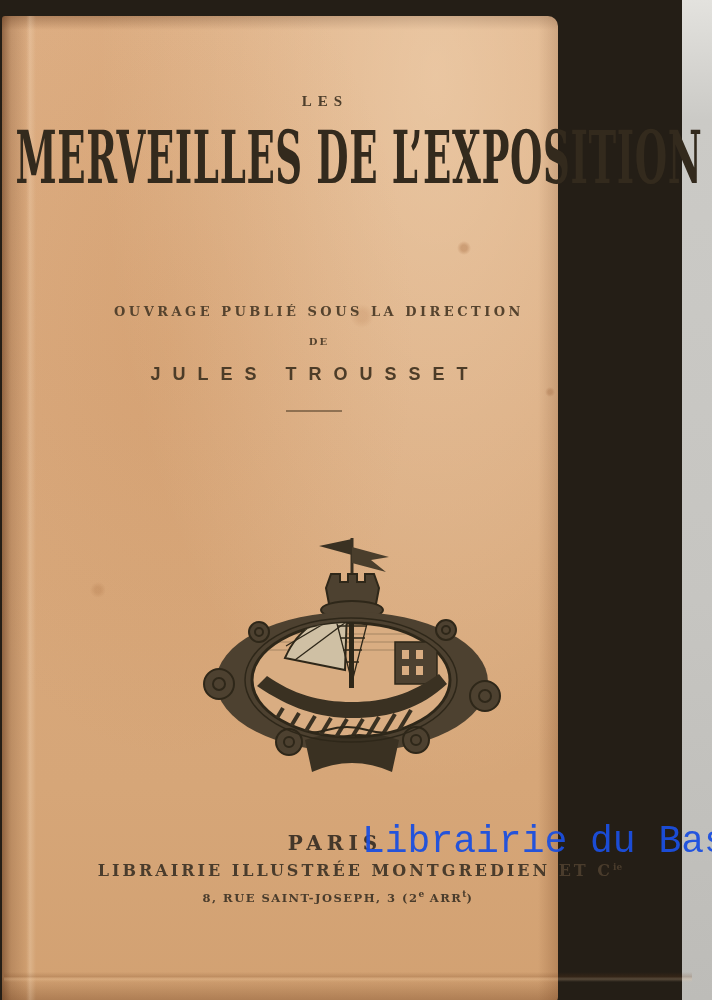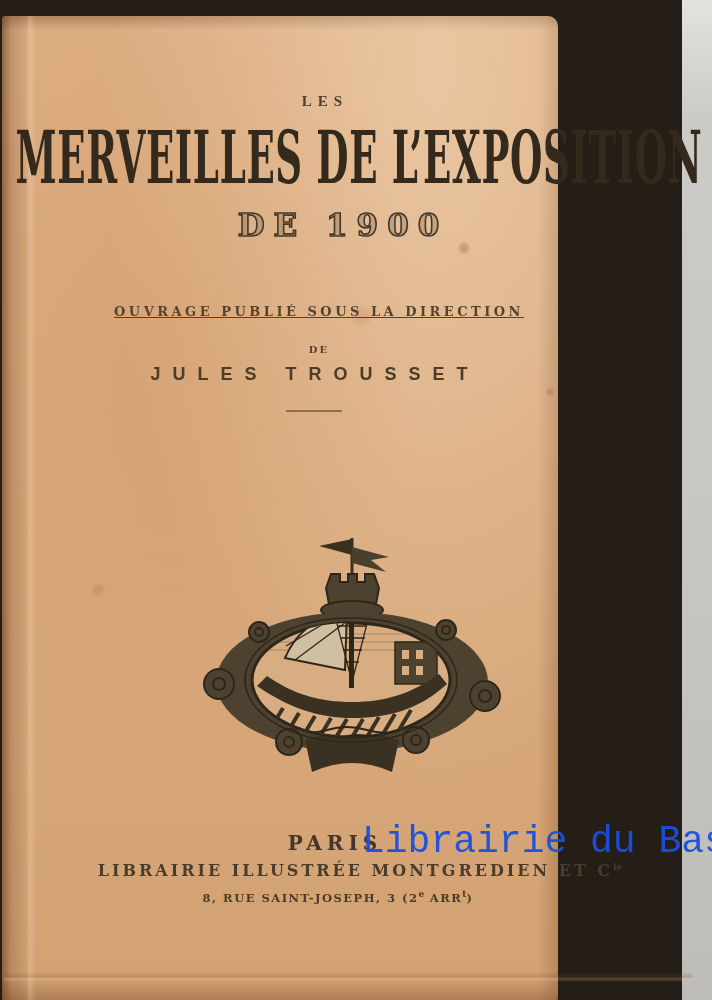--- a/index.html
+++ b/index.html
@@ -50,25 +50,25 @@
     font-family:"DejaVu Serif", serif;font-weight:bold;font-size:62px;line-height:1;
     color:#332a1d;letter-spacing:1px;
   }
   .year-line{
     left:341px;top:191px;font-family:"DejaVu Serif", serif;font-weight:bold;font-size:31px;
     letter-spacing:9px;color:rgba(62,51,36,.20);
     -webkit-text-stroke:1.6px #43382a;
   }
   .direction{
     left:317px;top:288px;font-family:"DejaVu Serif", serif;font-weight:bold;font-size:13px;
-    letter-spacing:3.5px;color:#55432e;text-decoration:underline;
+    letter-spacing:3.5px;color:#55432e;
   }
   .de{
     left:317px;top:320px;font-family:"DejaVu Serif", serif;font-weight:bold;font-size:10px;
-    letter-spacing:2px;color:#55432e;margin-top:8px;
+    letter-spacing:2px;color:#55432e;
   }
   .editor{
     left:313px;top:348px;font-family:"Liberation Sans", sans-serif;font-size:18px;
     letter-spacing:12px;color:#4c3c28;font-weight:700;
   }
   .rule{
     position:absolute;left:284px;top:394px;width:56px;height:2px;
     background:rgba(78,60,38,.55);
   }
   .part{
@@ -101,21 +101,20 @@
 <div class="backdrop"></div>
 
 <div class="page">
 
   <div class="txt series centered">LES</div>
 
   <div class="main-title-anchor">
     <span class="main-title">MERVEILLES DE L’EXPOSITION</span>
   </div>
 
-  <div class="txt year-line centered">DE 1900</div>
 
   <div class="txt direction centered">OUVRAGE PUBLIÉ SOUS LA DIRECTION</div>
 
   <div class="txt de centered">DE</div>
 
   <div class="txt editor centered">JULES TROUSSET</div>
 
   <div class="rule"></div>
 
 

